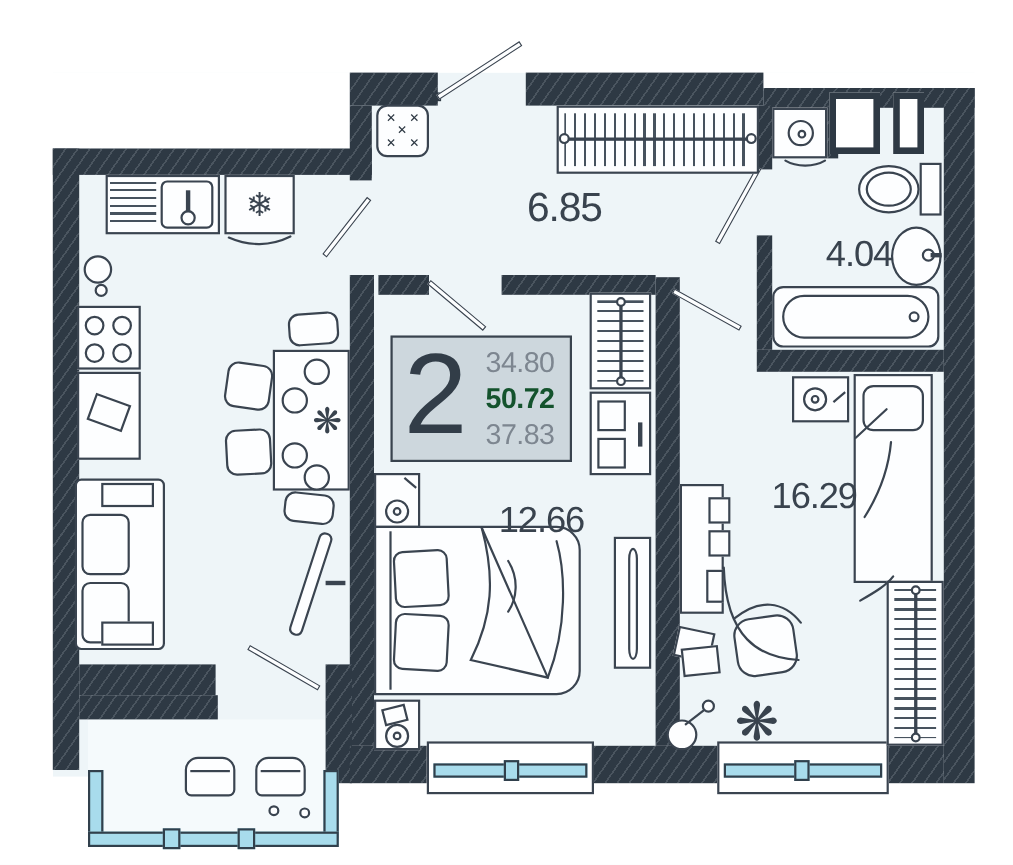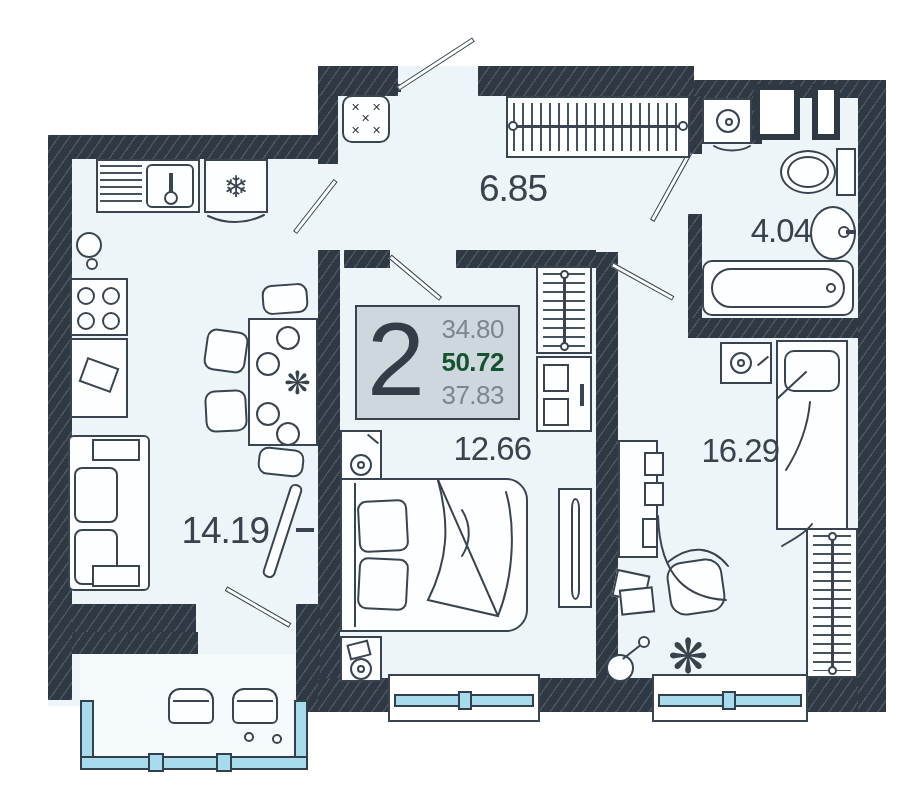--- a/index.html
+++ b/index.html
@@ -196,21 +196,21 @@
     <div class="abs furn" style="left:16px;top:78px;width:50px;height:52px;border-radius:9px;transform:rotate(3deg);"></div>
   </div>
   <div class="abs furn" style="left:340px;top:636px;width:42px;height:46px;">
     <div class="abs furn" style="left:6px;top:4px;width:22px;height:16px;transform:rotate(-14deg);"></div>
     <div class="abs circ" style="left:8px;top:20px;width:22px;height:22px;"></div>
     <div class="abs circ" style="left:15px;top:27px;width:8px;height:8px;"></div>
   </div>
   <div class="abs furn" style="left:558px;top:488px;width:34px;height:120px;">
     <div class="abs" style="left:11px;top:8px;width:9px;height:102px;border:2px solid #3a4450;border-radius:50%/10px;background:#fdfeff;"></div>
   </div>
-  <div class="abs lbl" style="left:391px;top:430px;width:140px;font-size:33px;">
+  <div class="abs lbl" style="left:391px;top:454px;width:140px;font-size:33px;">
     <span>12.66</span>
   </div>
 
   <div class="abs furn" style="left:720px;top:342px;width:52px;height:42px;">
     <div class="abs circ" style="left:8px;top:8px;width:22px;height:22px;"></div>
     <div class="abs circ" style="left:15px;top:15px;width:8px;height:8px;"></div>
     <div class="abs line" style="left:34px;top:16px;width:14px;height:2px;transform:rotate(-40deg);"></div>
   </div>
   <div class="abs furn" style="left:776px;top:340px;width:72px;height:190px;">
     <div class="abs furn" style="left:6px;top:8px;width:56px;height:42px;border-radius:10px;"></div>
@@ -239,23 +239,20 @@
 
   <div class="abs furn" style="left:168px;top:688px;width:46px;height:36px;border-radius:12px 12px 6px 6px;">
     <div class="abs line" style="left:3px;top:10px;width:36px;height:2px;"></div>
   </div>
   <div class="abs furn" style="left:232px;top:688px;width:46px;height:36px;border-radius:12px 12px 6px 6px;">
     <div class="abs line" style="left:3px;top:10px;width:36px;height:2px;"></div>
   </div>
   <div class="abs circ" style="left:244px;top:732px;width:10px;height:10px;"></div>
   <div class="abs circ" style="left:272px;top:734px;width:10px;height:10px;"></div>
 
-  <div class="abs lbl" style="left:129px;top:510px;width:140px;font-size:37px;">
-    <span>14.19</span>
-  </div>
 
   <svg class="detail" width="921" height="786" viewBox="0 0 921 786">
     <g fill="none" stroke="#3a4450" stroke-width="2" stroke-linecap="round">
       <path d="M438,480 C450,525 448,560 428,600 L498,616 C516,570 514,520 506,492"></path>
       <path d="M438,480 L498,616"></path>
       <path d="M462,510 C472,526 470,544 462,556"></path>
       <path d="M778,398 L806,372"></path>
       <path d="M786,470 C800,448 808,424 810,402"></path>
       <path d="M782,546 C796,538 806,532 812,524"></path>
       <path d="M208,216 C226,224 246,224 264,215"></path>

